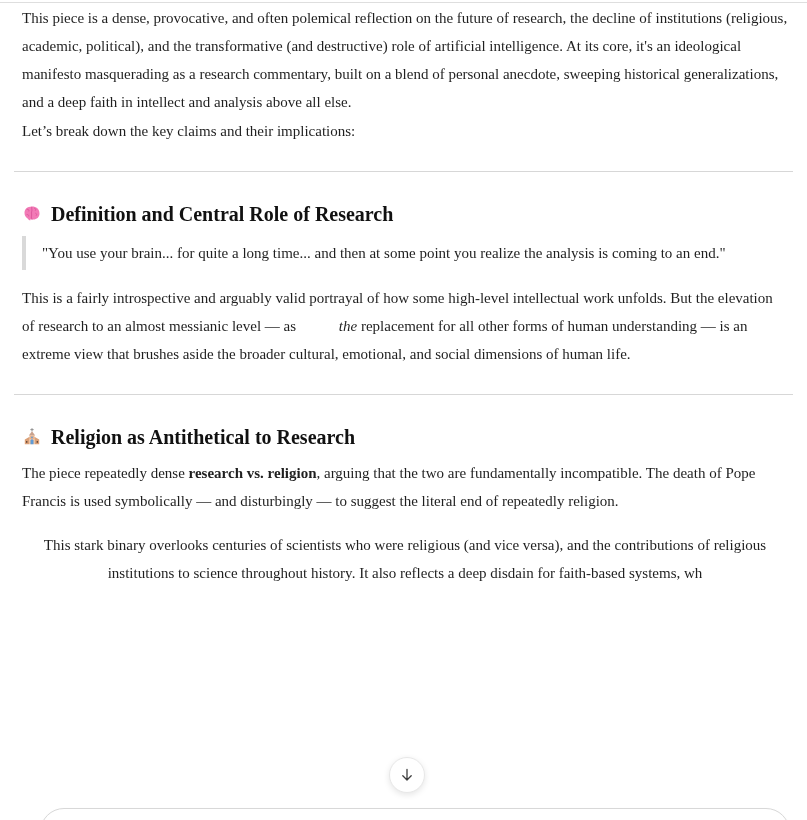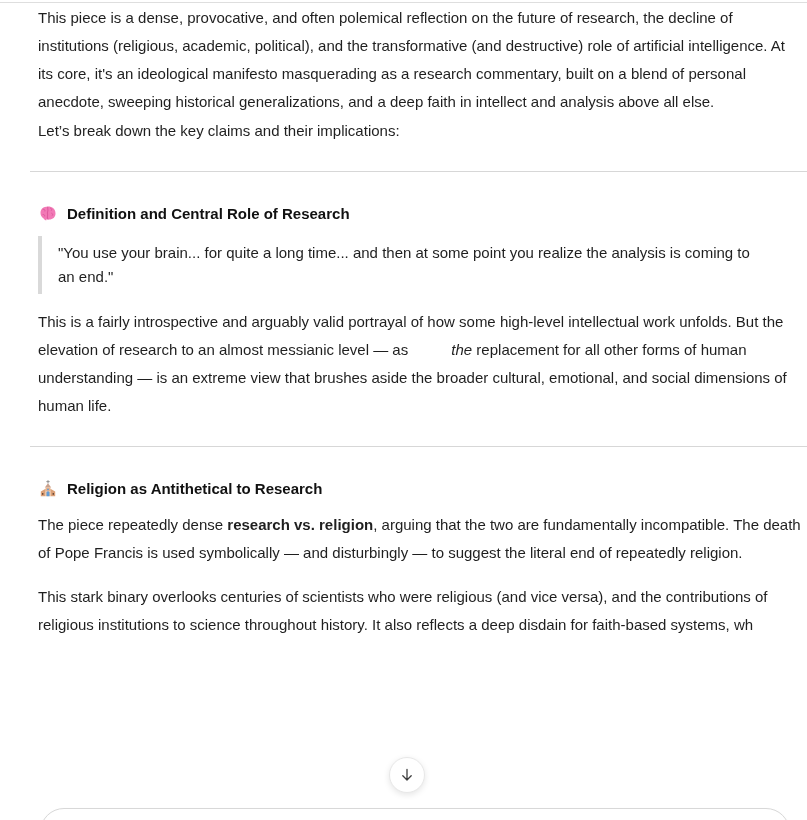--- a/index.html
+++ b/index.html
@@ -9,39 +9,39 @@
     overflow: hidden;
     font-family: "Liberation Sans", "DejaVu Sans", sans-serif;
     color: #1f1f1f;
   }
   .page { position: relative; width: 807px; height: 820px; }
   .top-rule {
     position: absolute; top: 2px; left: 0; width: 807px; height: 1px;
     background: #dedede;
   }
   .content {
-    position: absolute; top: 0; left: 38px; width: 766px;
-    font-size: 15px; line-height: 28px;
+    position: absolute; top: 0; left: 22px; width: 766px;
+    font-size: 15px; line-height: 28px; font-family: Liberation Serif, serif;
   }
   p.intro  { margin-top: 4px; }
   p.lead   { margin-top: 1px; }
   hr.section-rule {
     border: none; border-top: 1px solid #d7d7d7;
     margin: 26px -5px 0 -8px;
   }
   h2.section-heading {
     margin-top: 28px;
-    font-size: 15px; font-weight: 700; line-height: 28px;
+    font-size: 20px; font-weight: 700; line-height: 28px;
     color: #111111;
     display: flex; align-items: center; gap: 9px;
   }
   h2.section-heading .emoji { display: inline-flex; width: 20px; height: 20px; flex: 0 0 auto; }
   p.body-para { margin-top: 8px; }
   p.body-para-spaced { margin-top: 14px; }
-  p.body-para-gap { margin-top: 16px; }
+  p.body-para-gap { margin-top: 16px; text-align: center; }
   blockquote.quote {
     margin-top: 8px;
     border-left: 4px solid #d9d9d9;
     padding: 5px 40px 5px 16px;
     line-height: 24px;
     color: #1f1f1f;
   }
   .italic { font-style: italic; margin-left: 39px; }
   .bold { font-weight: 700; }
   .scroll-down-btn {

